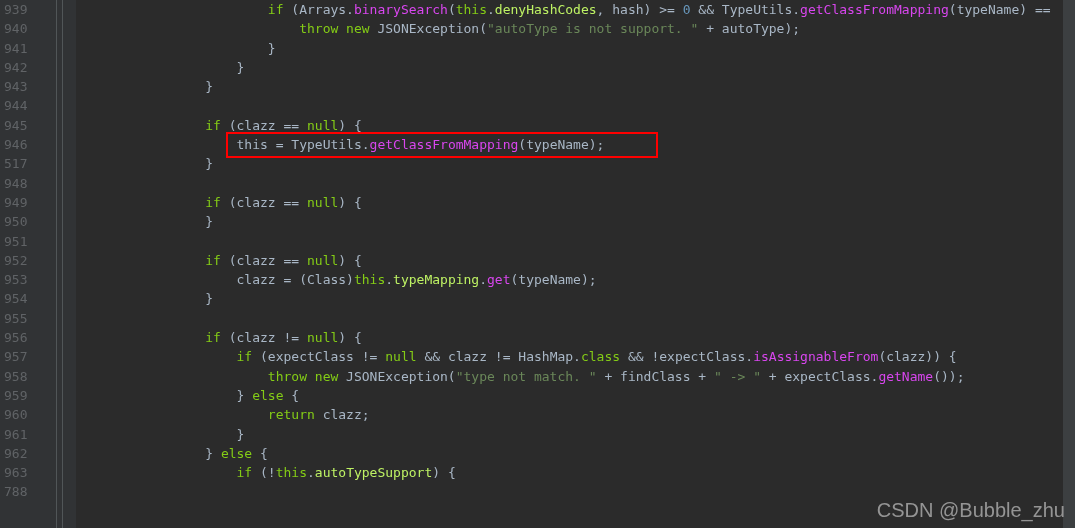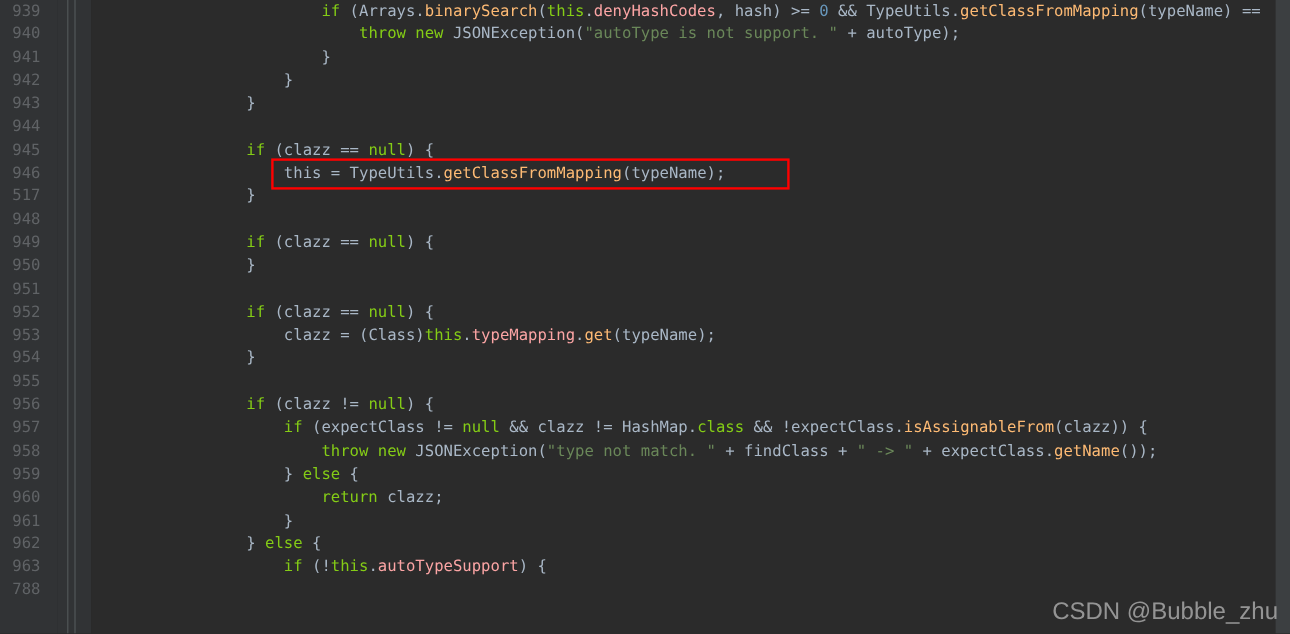--- a/index.html
+++ b/index.html
@@ -12,21 +12,21 @@
       height: 528px;
       position: relative;
     }
     .editor {
       display: flex;
       height: 100%;
     }
     .gutter {
       background: #313335;
       color: #606366;
-      text-align: center;
+      text-align: left;
       padding: 0 8px 0 4px;
       user-select: none;
       width: 48px;
       flex-shrink: 0;
     }
     .fold-col {
       background: #313335;
       width: 28px;
       flex-shrink: 0;
       position: relative;
@@ -50,22 +50,22 @@
       height: 19.3px;
       line-height: 19.3px;
       white-space: pre;
     }
     .code-line {
       padding-left: 4px;
       color: #a9b7c6;
     }
     .kw { color: #84cc16; }
     .str { color: #6a8759; }
-    .method { color: #fdba74; }
-    .field { color: #fca5a5; }
+    .method { color: #d946ef; }
+    .field { color: #bef264; }
     .num { color: #6897bb; }
     .red-box {
       position: absolute;
       border: 2px solid #ff0000;
       pointer-events: none;
     }
     .watermark {
       position: absolute;
       bottom: 6px;
       right: 10px;

